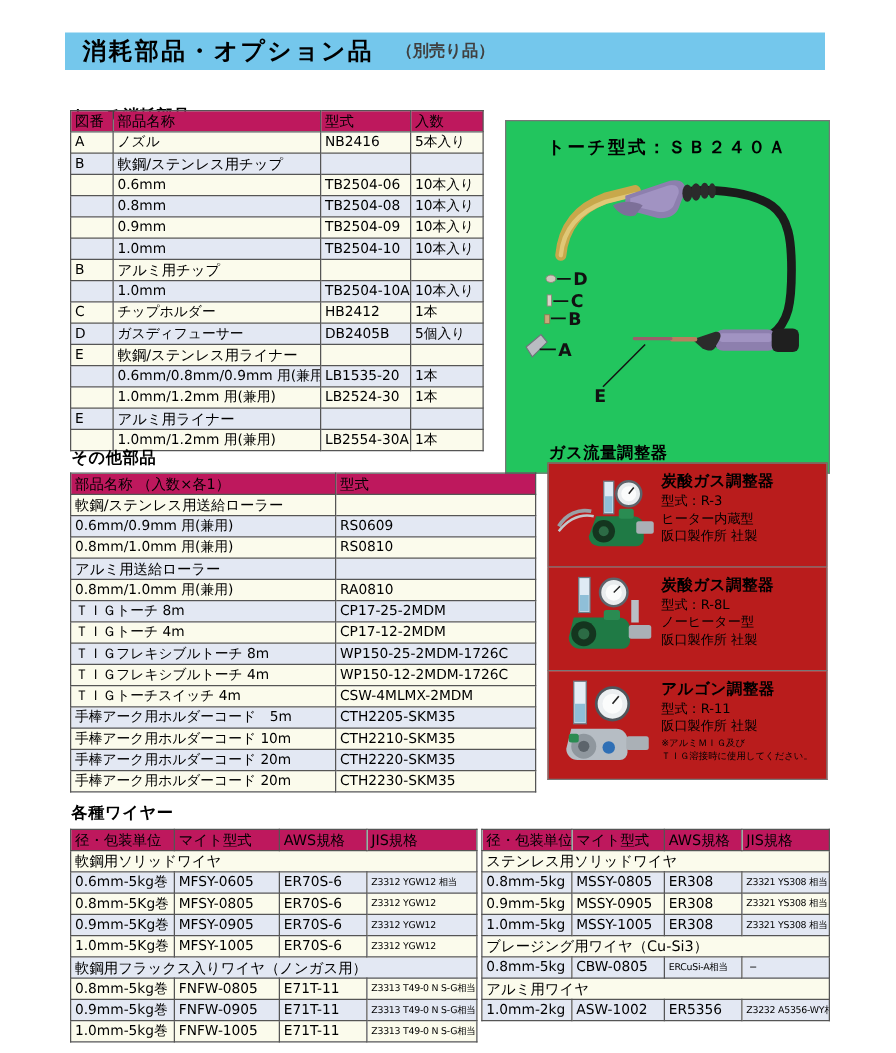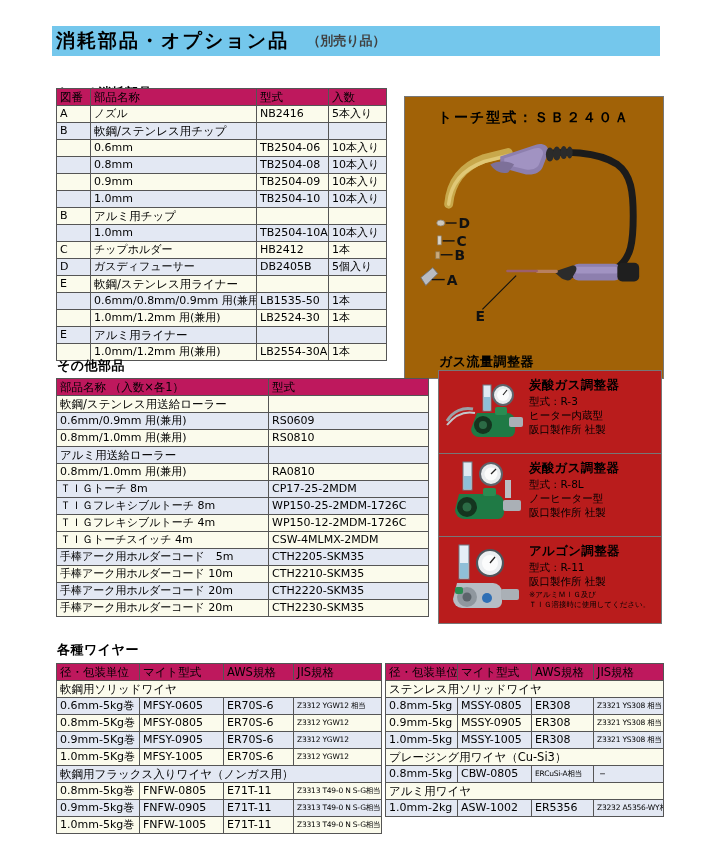--- a/index.html
+++ b/index.html
@@ -16,21 +16,21 @@
 
   
   .title-band {
     position: absolute; left: 52px; top: 26px;
     width: 608px; height: 30px;
     background: #74c7ec;
     display: flex; align-items: center;
   }
   .title-band .t1 {
     font-size: 19px; font-weight: bold; letter-spacing: 2px;
-    padding-left: 4px; color: #000;
+    padding-left: 14px; color: #000;
   }
   .title-band .t2 {
     font-size: 13px; font-weight: bold; margin-left: 18px; color: #404040;
   }
 
   
   .sec-head {
     position: absolute;
     font-size: 13px; font-weight: bold; letter-spacing: 0.5px;
   }
@@ -62,21 +62,21 @@
   #tbl-torch { position: absolute; left: 56px; top: 88px; width: 330px; }
   #tbl-torch col.c1 { width: 34px; }
   #tbl-torch col.c2 { width: 166px; }
   #tbl-torch col.c3 { width: 72px; }
   #tbl-torch col.c4 { width: 58px; }
 
   
   .torch-panel {
     position: absolute; left: 404px; top: 96px;
     width: 260px; height: 283px;
-    border: 1px solid #777; background: #a16207;
+    border: 1px solid #777; background: #22c55e;
   }
   .torch-title {
     text-align: center; font-size: 14px; font-weight: bold;
     letter-spacing: 2px; margin-top: 12px;
   }
   .torch-art { position: absolute; inset: 0; }
 
   
   #tbl-other { position: absolute; left: 56px; top: 378px; width: 372px; }
   #tbl-other col.c1 { width: 212px; }
@@ -195,21 +195,21 @@
         </tr>
         <tr>
           <td class="rowA ctr">E</td>
           <td class="rowA grp">軟鋼/ステンレス用ライナー</td>
           <td class="rowA"></td>
           <td class="rowA"></td>
         </tr>
         <tr>
           <td class="rowB ctr"></td>
           <td class="rowB">0.6mm/0.8mm/0.9mm 用(兼用)</td>
-          <td class="rowB">LB1535-50</td>
+          <td class="rowB">LB1535-20</td>
           <td class="rowB">1本</td>
         </tr>
         <tr>
           <td class="rowA ctr"></td>
           <td class="rowA">1.0mm/1.2mm 用(兼用)</td>
           <td class="rowA">LB2524-30</td>
           <td class="rowA">1本</td>
         </tr>
         <tr>
           <td class="rowB ctr">E</td>
@@ -312,20 +312,24 @@
           <td class="rowB grp">アルミ用送給ローラー</td>
           <td class="rowB"></td>
         </tr>
         <tr>
           <td class="rowA">0.8mm/1.0mm 用(兼用)</td>
           <td class="rowA">RA0810</td>
         </tr>
         <tr>
           <td class="rowB">ＴＩＧトーチ 8m</td>
           <td class="rowB">CP17-25-2MDM</td>
+        </tr>
+        <tr>
+          <td class="rowA">ＴＩＧトーチ 4m</td>
+          <td class="rowA">CP17-12-2MDM</td>
         </tr>
         <tr>
           <td class="rowB">ＴＩＧフレキシブルトーチ 8m</td>
           <td class="rowB">WP150-25-2MDM-1726C</td>
         </tr>
         <tr>
           <td class="rowA">ＴＩＧフレキシブルトーチ 4m</td>
           <td class="rowA">WP150-12-2MDM-1726C</td>
         </tr>
         <tr>

